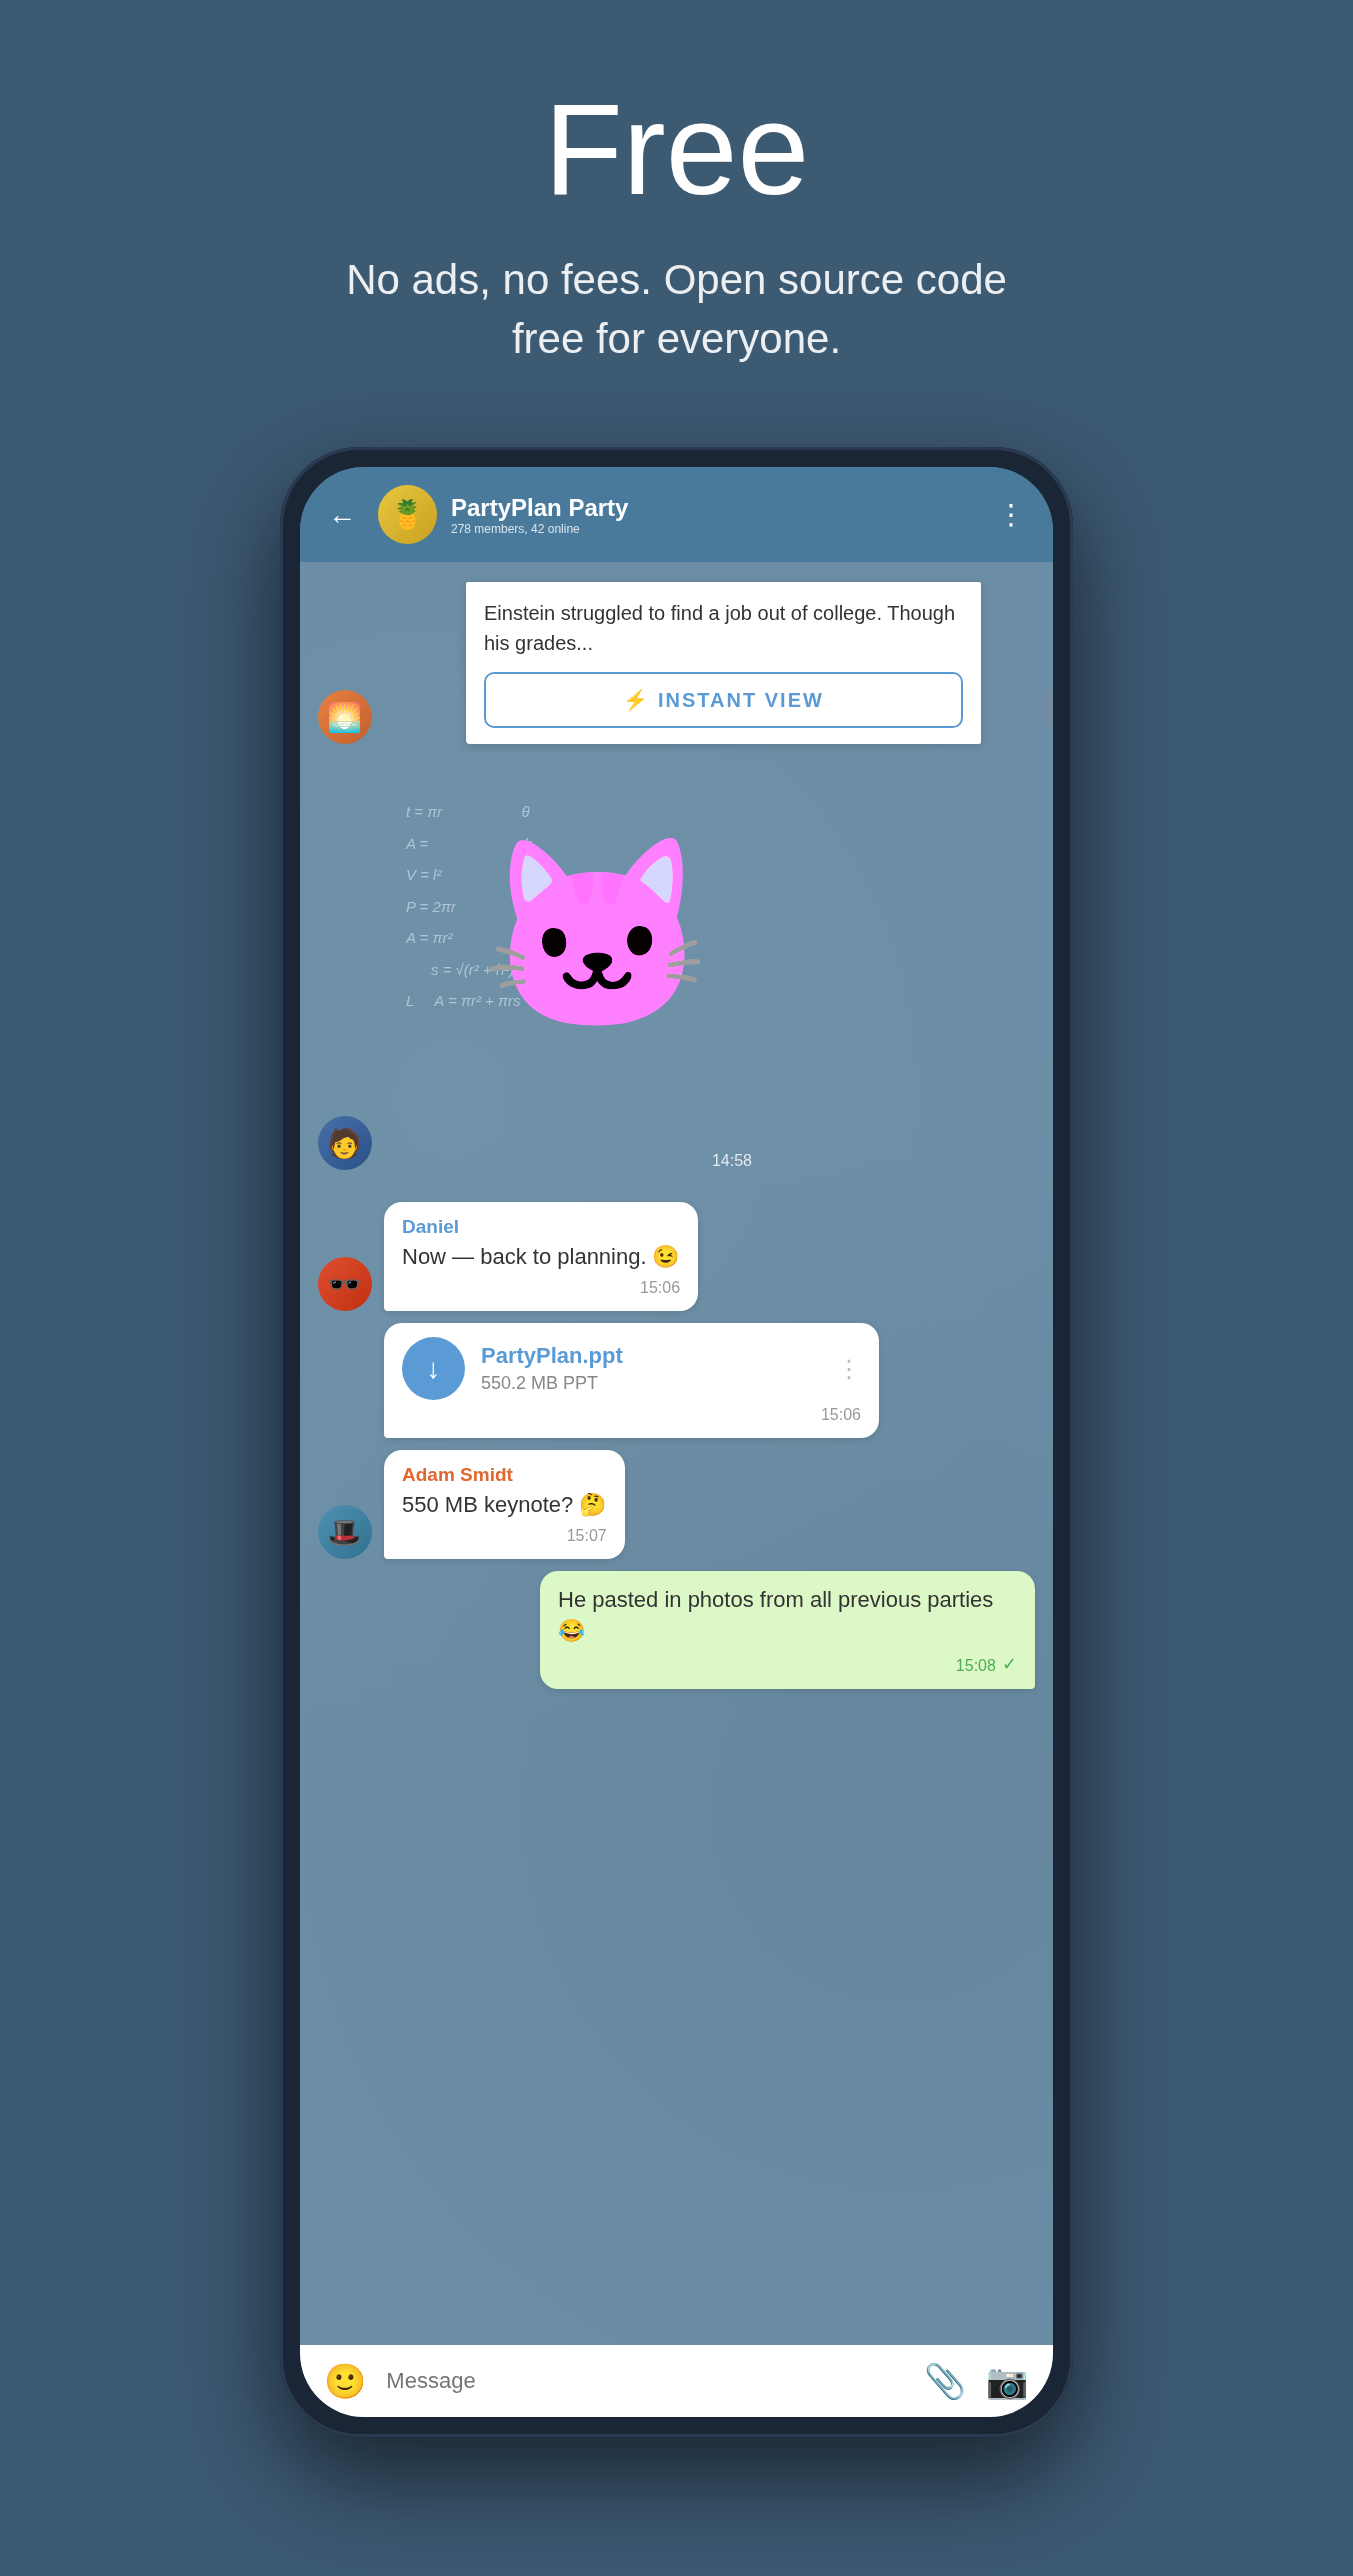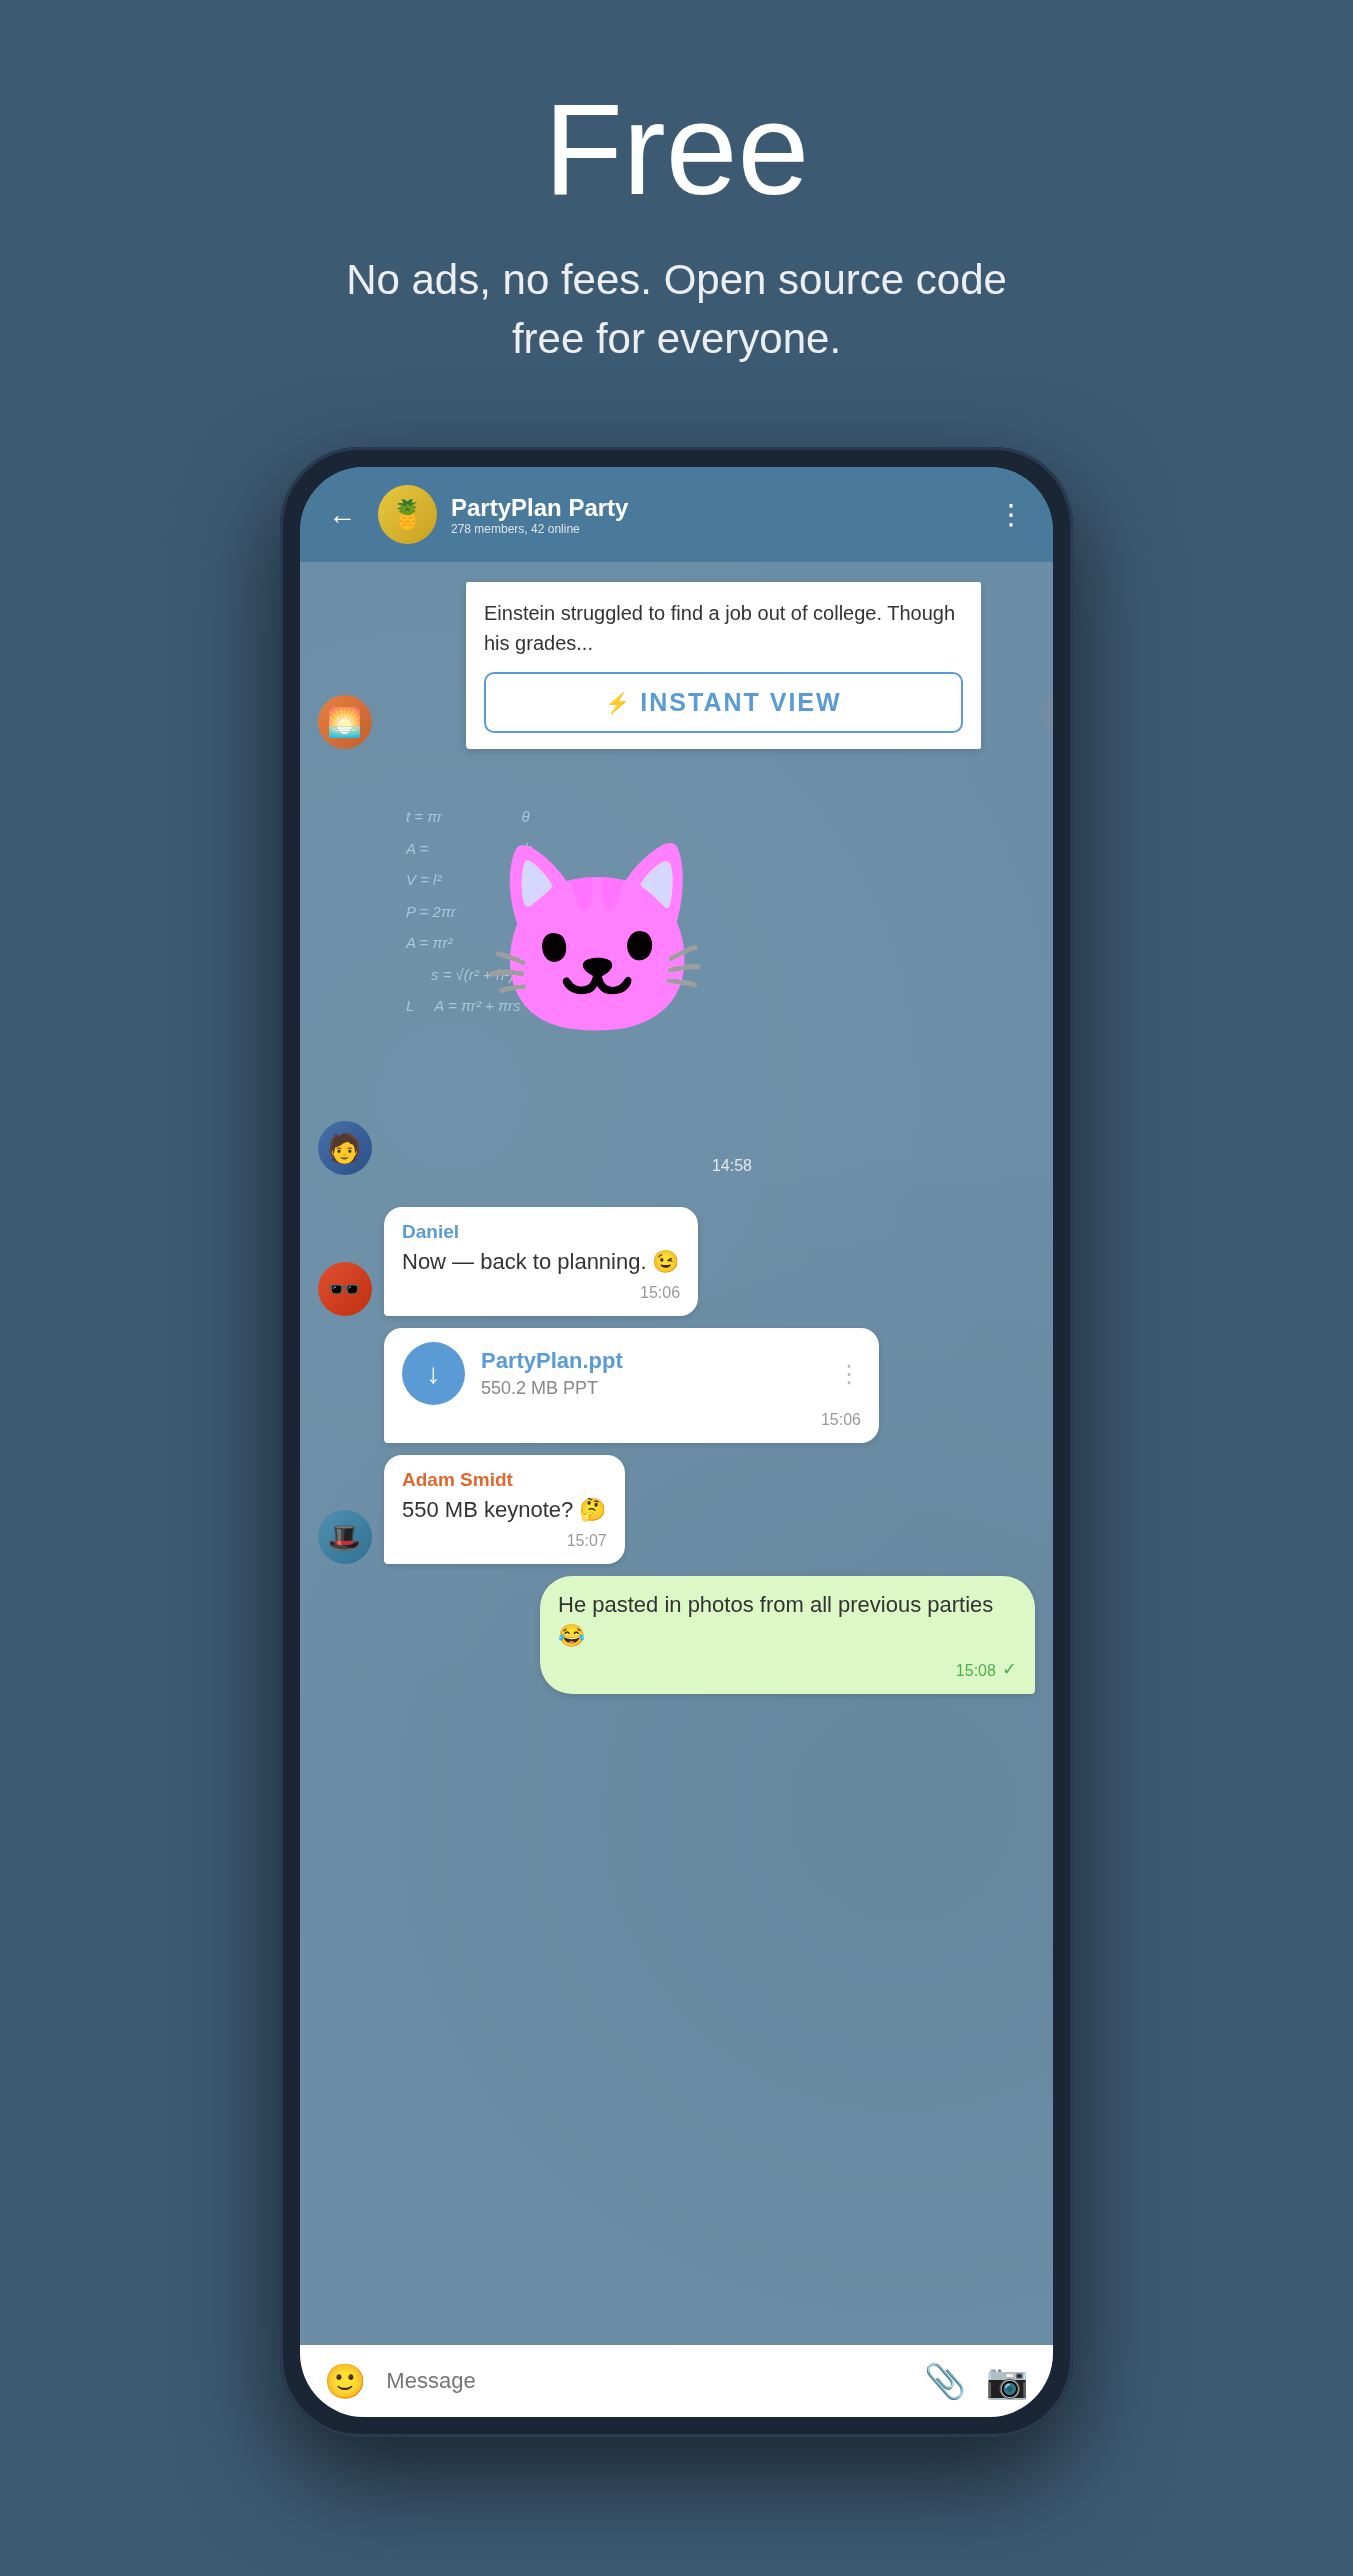--- a/index.html
+++ b/index.html
@@ -136,21 +136,21 @@
       border-radius: 10px;
       padding: 14px 20px;
       display: flex;
       align-items: center;
       justify-content: center;
       gap: 10px;
       cursor: pointer;
     }
     .instant-view-text {
       color: #5b9bd5;
-      font-size: 25px;
+      font-size: 20px;
       font-weight: 700;
       letter-spacing: 2px;
     }
     .lightning-icon {
       color: #5b9bd5;
       font-size: 20px;
     }
     .share-bubble {
       position: absolute;
       right: -59px;
@@ -185,21 +185,21 @@
     .msg-bubble {
       background: white;
       border-radius: 18px;
       border-bottom-left-radius: 4px;
       padding: 14px 18px;
       max-width: 495px;
       box-shadow: 0 2px 6px rgba(0,0,0,0.12);
     }
     .msg-bubble.right {
       background: #dcf8c6;
-      border-radius: 32px;
+      border-radius: 18px;
       border-bottom-right-radius: 4px;
     }
     .msg-sender {
       color: #5b9bd5;
       font-size: 19px;
       font-weight: 700;
       margin-bottom: 4px;
     }
     .msg-sender.orange {
       color: #e06830;

